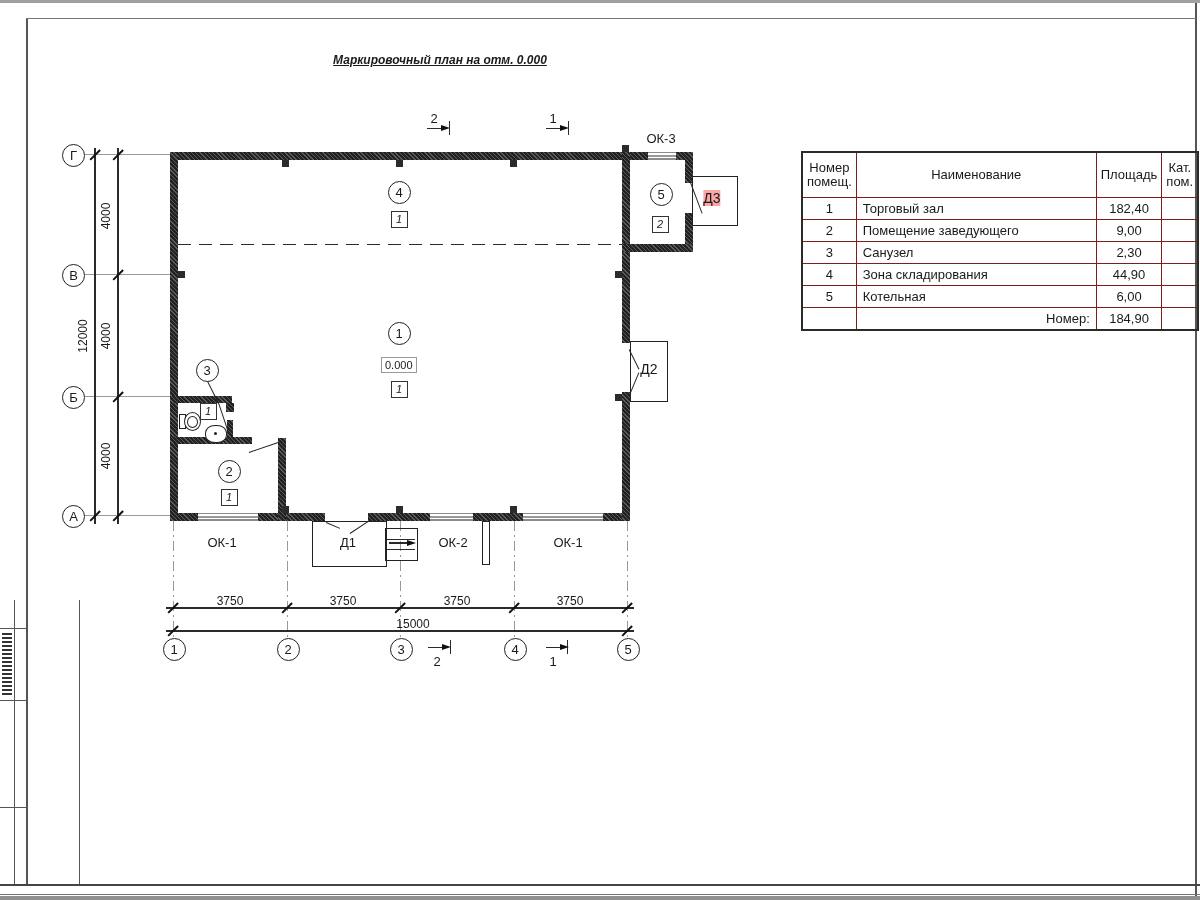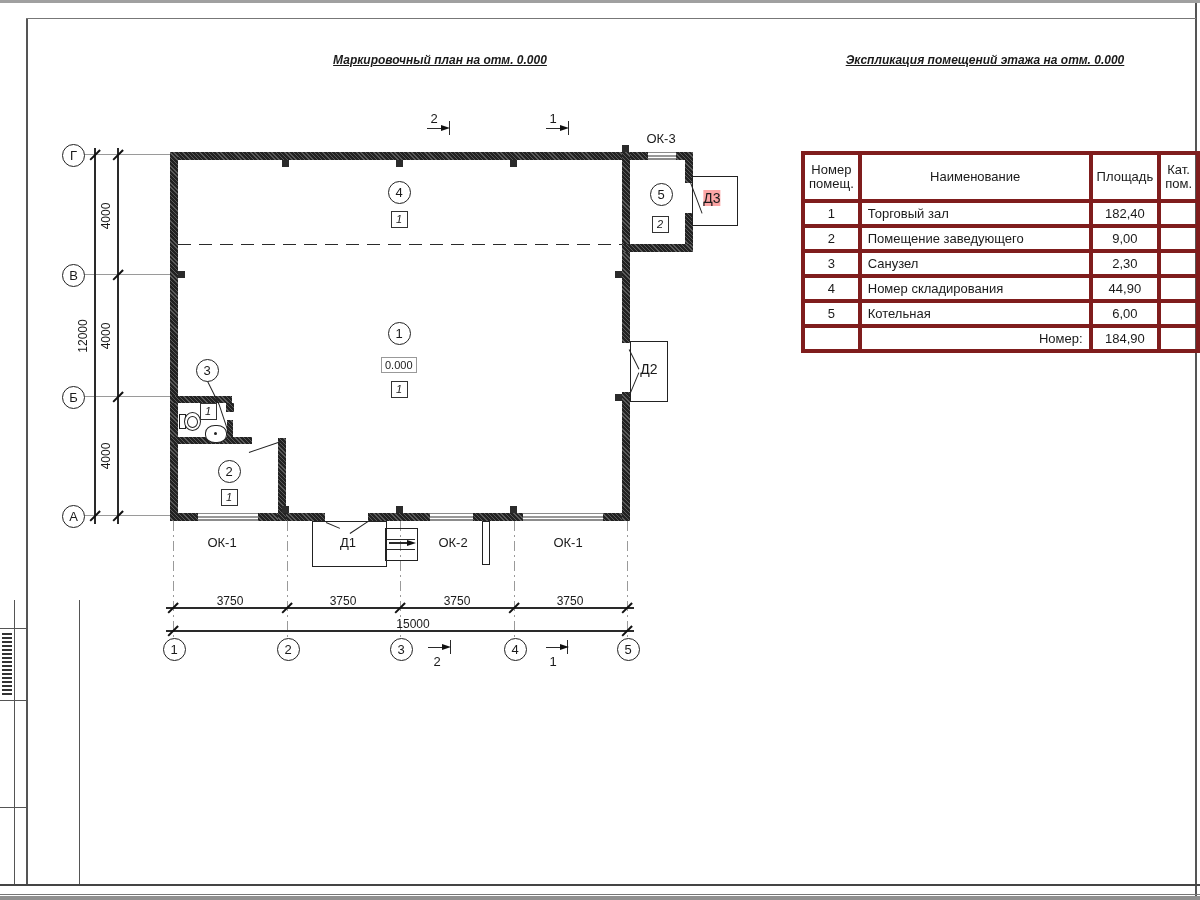--- a/index.html
+++ b/index.html
@@ -20,21 +20,21 @@
   .catbox{position:absolute;width:15px;height:15px;border:1px solid #333;background:#fff;display:flex;align-items:center;justify-content:center;font-size:11px;font-style:italic;z-index:6;}
   .lvl{position:absolute;border:1px solid #999;background:#fff;font-size:11px;line-height:14px;padding:0 3px;z-index:6;}
   .clbl{position:absolute;transform:translate(-50%,-50%);font-size:13px;white-space:nowrap;z-index:6;}
   .dimlbl{position:absolute;transform:translate(-50%,-50%);font-size:12px;white-space:nowrap;z-index:6;}
   .dimlbl.rot{transform:translate(-50%,-50%) rotate(-90deg);}
   .rect{position:absolute;border:1.4px solid #222;z-index:5;background:transparent;}
   .ahead{position:absolute;width:0;height:0;border-style:solid;border-color:transparent;border-left:9px solid #111;border-top-width:3.5px;border-bottom-width:3.5px;z-index:6;}
   .title{position:absolute;font-size:12px;font-style:italic;font-weight:bold;text-decoration:underline;text-align:center;z-index:6;}
   .fixture{position:absolute;border:1.2px solid #222;background:#fff;z-index:6;}
   .sched{position:absolute;left:801px;top:151px;border-collapse:collapse;z-index:6;font-size:13px;table-layout:fixed;}
-  .sched td,.sched th{border:4px solid #7f1d1d;padding:0 4px;text-align:center;font-weight:normal;overflow:hidden;}
+  .sched td,.sched th{border:1px solid #7f1d1d;padding:0 4px;text-align:center;font-weight:normal;overflow:hidden;}
   .sched{border:2px solid #2a2a2a;}
   .sched td{height:21px;}
   .sched th{height:44px;line-height:14px;}
   .sched .nm{text-align:left;padding-left:6px;}
   .sched .tot{text-align:right;padding-right:6px;}
   .smudge{position:absolute;background:repeating-linear-gradient(to bottom,#333 0 2px,transparent 2px 4px);z-index:1;}
 </style>
 </head>
 <body>
 
@@ -48,21 +48,20 @@
   <div class="frameln" style="left:0;top:894px;width:1200px;height:1px;background:#777;"></div>
   <div class="abs" style="left:0;top:896px;width:1200px;height:4px;background:#909090;"></div>
   <div class="frameln" style="left:79px;top:600px;width:1px;height:284px;"></div>
   <div class="frameln" style="left:14px;top:600px;width:1px;height:284px;"></div>
   <div class="frameln" style="left:0;top:628px;width:26px;height:1px;"></div>
   <div class="frameln" style="left:0;top:700px;width:26px;height:1px;"></div>
   <div class="frameln" style="left:0;top:807px;width:26px;height:1px;"></div>
   <div class="smudge" style="left:2px;top:633px;width:10px;height:64px;"></div>
 
   <div class="title" style="left:280px;top:53px;width:320px;">Маркировочный план на отм. 0.000</div>
-  <div class="title" style="left:800px;top:53px;width:370px;">Экспликация помещений этажа на отм. 0.000</div>
 
   <table class="sched">
     <colgroup>
         <col style="width:45px">
         <col style="width:240px">
         <col style="width:63px">
         <col style="width:32px">
       </colgroup>
     <tbody>
         <tr>
@@ -90,21 +89,21 @@
       <td></td>
     </tr>
     <tr>
       <td>3</td>
       <td class="nm">Санузел</td>
       <td>2,30</td>
       <td></td>
     </tr>
     <tr>
       <td>4</td>
-      <td class="nm">Номер складирования</td>
+      <td class="nm">Зона складирования</td>
       <td>44,90</td>
       <td></td>
     </tr>
     <tr>
       <td>5</td>
       <td class="nm">Котельная</td>
       <td>6,00</td>
       <td></td>
     </tr>
     <tr>

